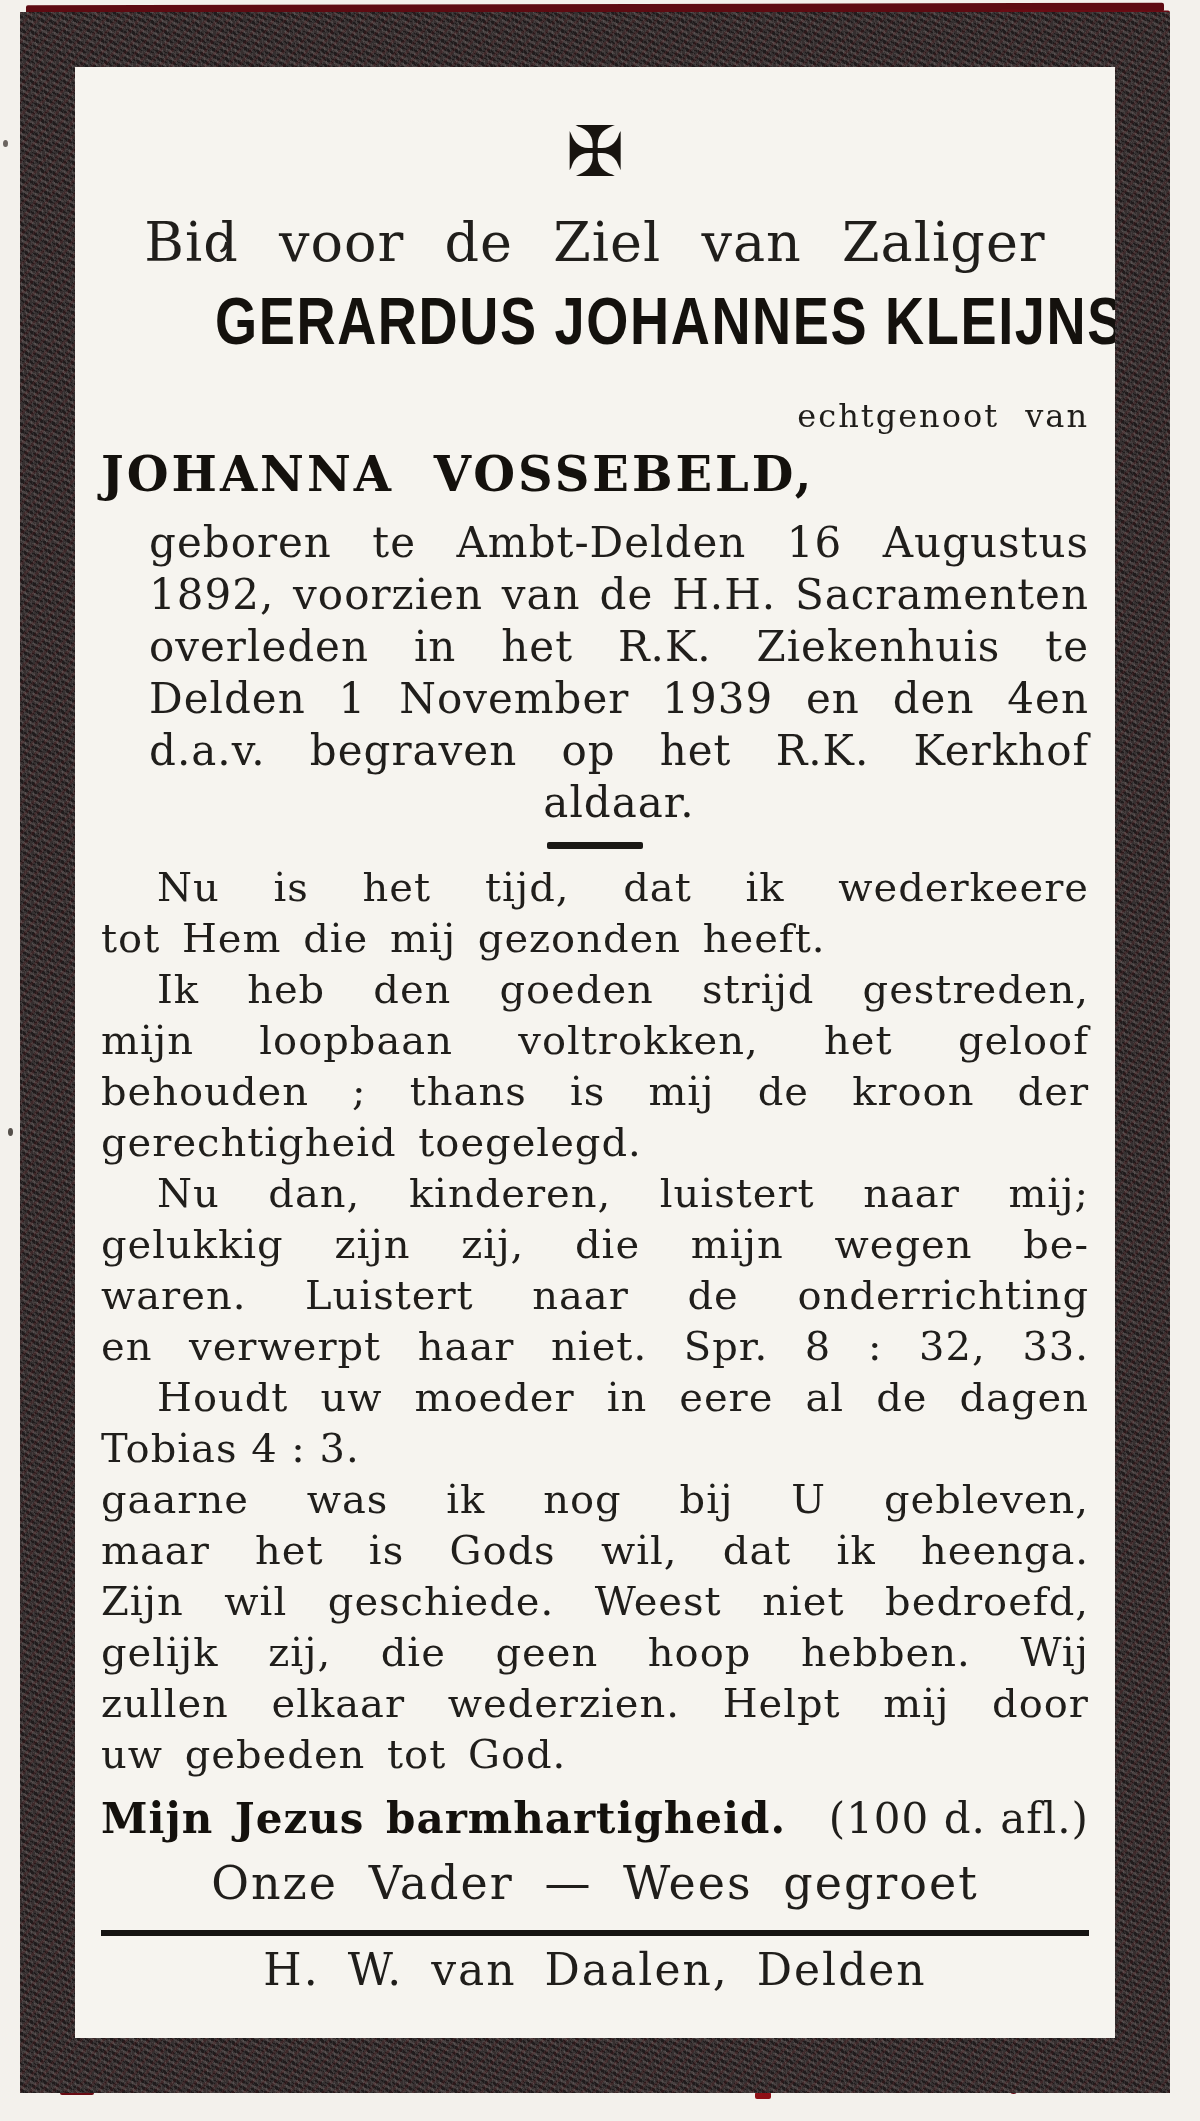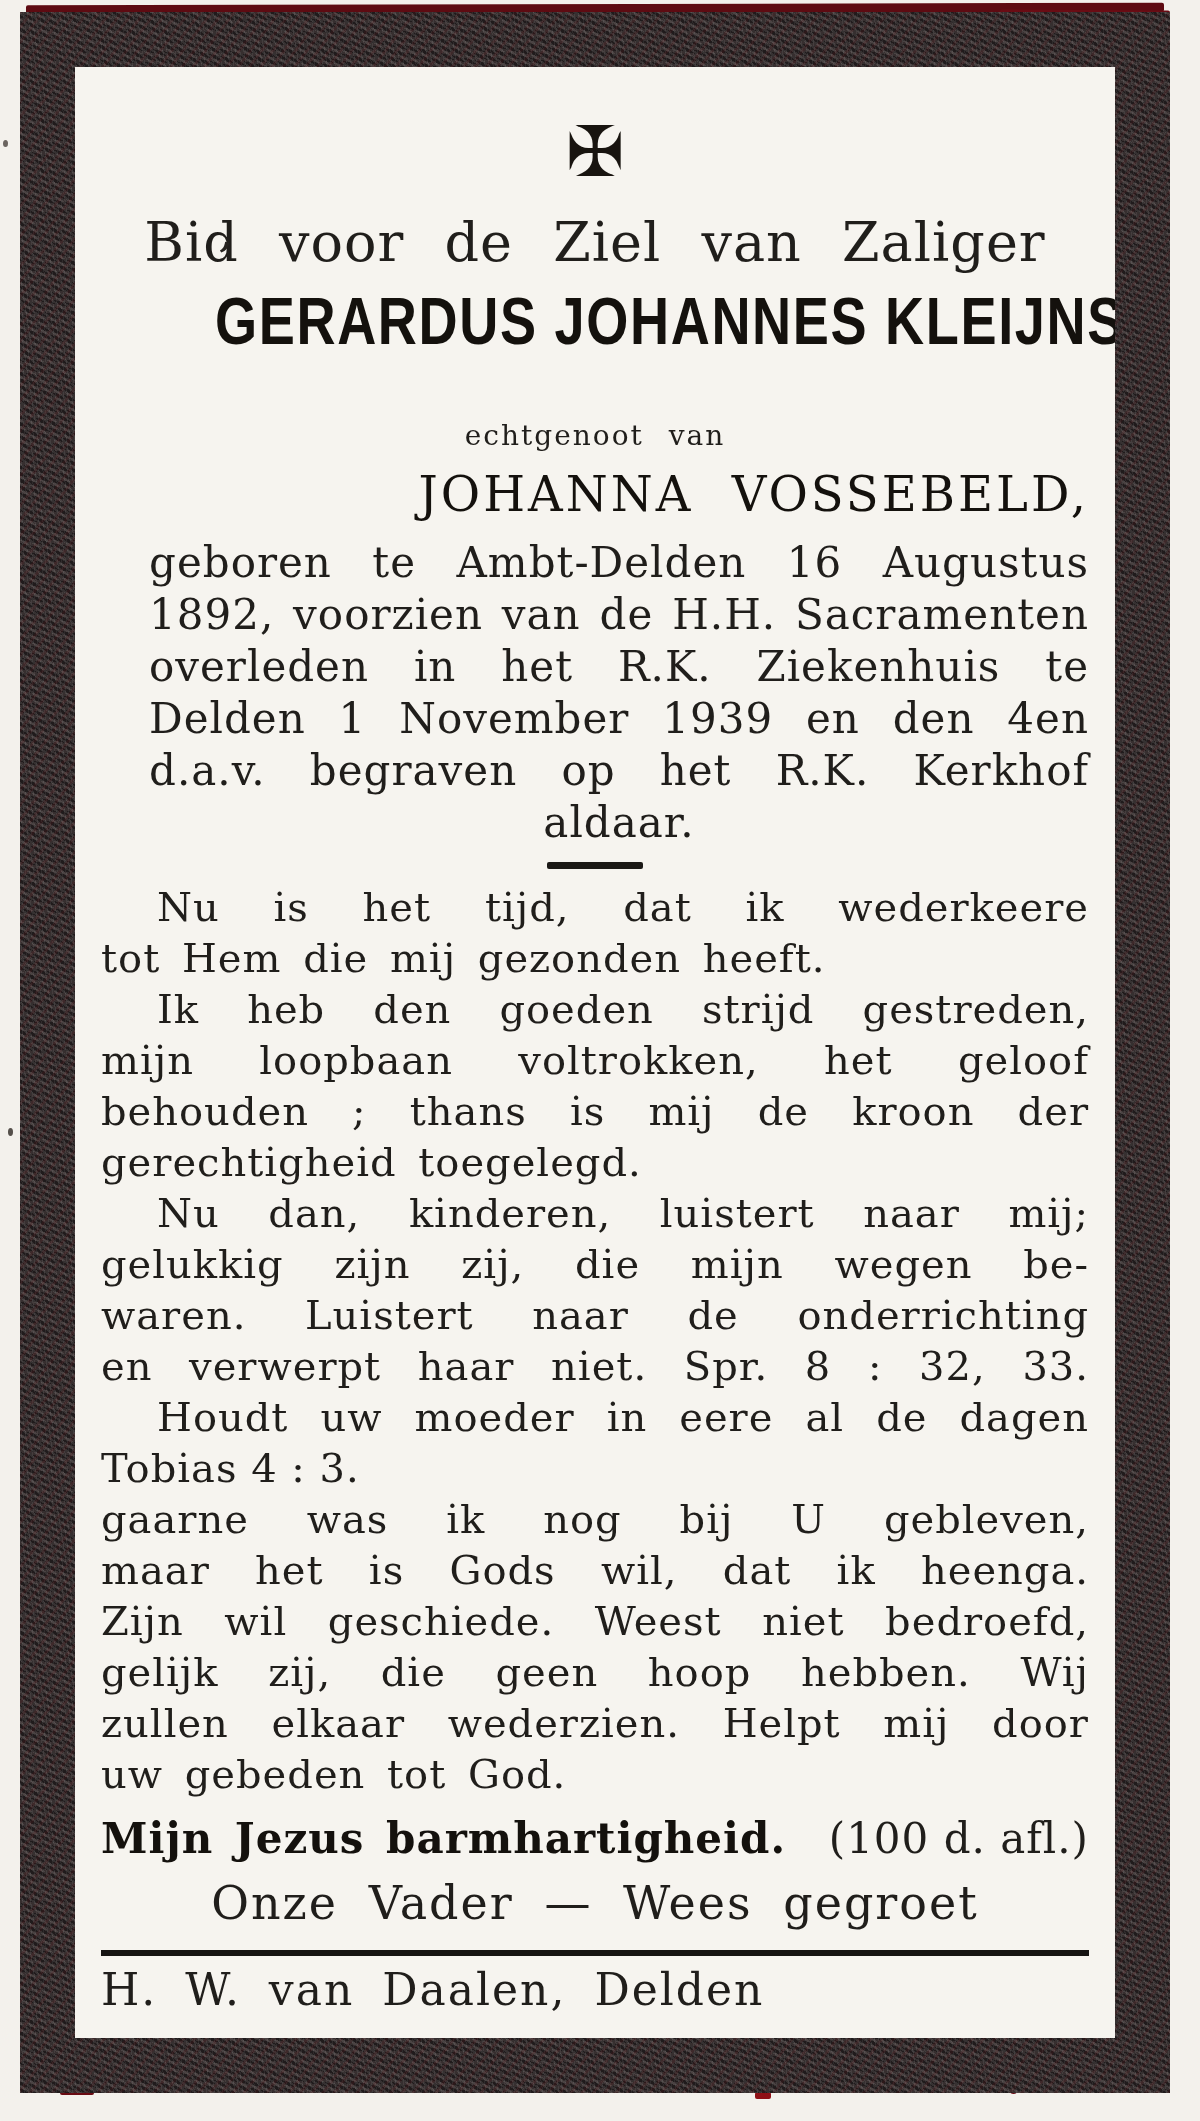--- a/index.html
+++ b/index.html
@@ -58,26 +58,26 @@
     margin-top:8px; text-align:center; line-height:76px; white-space:nowrap;
   }
   .name-inner {
     display:inline-block;
     font-family:"Liberation Sans", sans-serif;
     font-weight:bold; font-size:66px; letter-spacing:2px;
     transform:scaleX(0.82); transform-origin:center;
     color:#14110d;
   }
   .relation {
-    margin-top:34px; text-align:center;
-    font-size:28px; line-height:50px; word-spacing:14px; letter-spacing:2px;
+    margin-top:14px; text-align:right;
+    font-size:32px; line-height:50px; word-spacing:14px; letter-spacing:2px;
   }
   .spouse {
-    margin-top:4px; text-align:right;
-    font-weight:normal; font-size:48px; line-height:58px;
+    margin-top:4px; text-align:left;
+    font-weight:bold; font-size:48px; line-height:58px;
     letter-spacing:3px; word-spacing:20px;
     color:#14110d;
   }
   .vitae { margin-top:14px; font-size:42px; }
   .vitae .jline { line-height:52px;margin-left:48px; }
   .jline {
     text-align:justify; text-align-last:justify;
     letter-spacing:1px;
   }
   .jline.indent { padding-left:56px; }
@@ -99,21 +99,21 @@
   }
   .prayer .bold { font-weight:bold; word-spacing:6px; color:#14110d; }
   .closing {
     margin-top:12px; text-align:center;
     font-size:46px; line-height:54px; word-spacing:14px; letter-spacing:2px;
   }
   .rule {
     margin-top:20px; height:6px; background:#161412; width:100%;
   }
   .printer {
-    margin-top:8px; 
+    margin-top:8px; text-align:center;
     font-size:44px; line-height:52px; word-spacing:12px; letter-spacing:2px;
   }
   
   .apostrophe-mark {
     position:absolute; left:140px; top:165px;
     font-size:46px; color:#26231f; transform:rotate(12deg);
   }
   .speck-a { position:absolute; left:3px;  top:140px;  width:5px;  height:7px; background:#6b6560; border-radius:50%; }
   .speck-b { position:absolute; left:8px;  top:1128px; width:5px;  height:8px; background:#55504b; border-radius:50%; }
   .red-speck-1 { position:absolute; left:60px;  bottom:26px; width:34px; height:6px; background:#6a0c14; border-radius:2px; }

